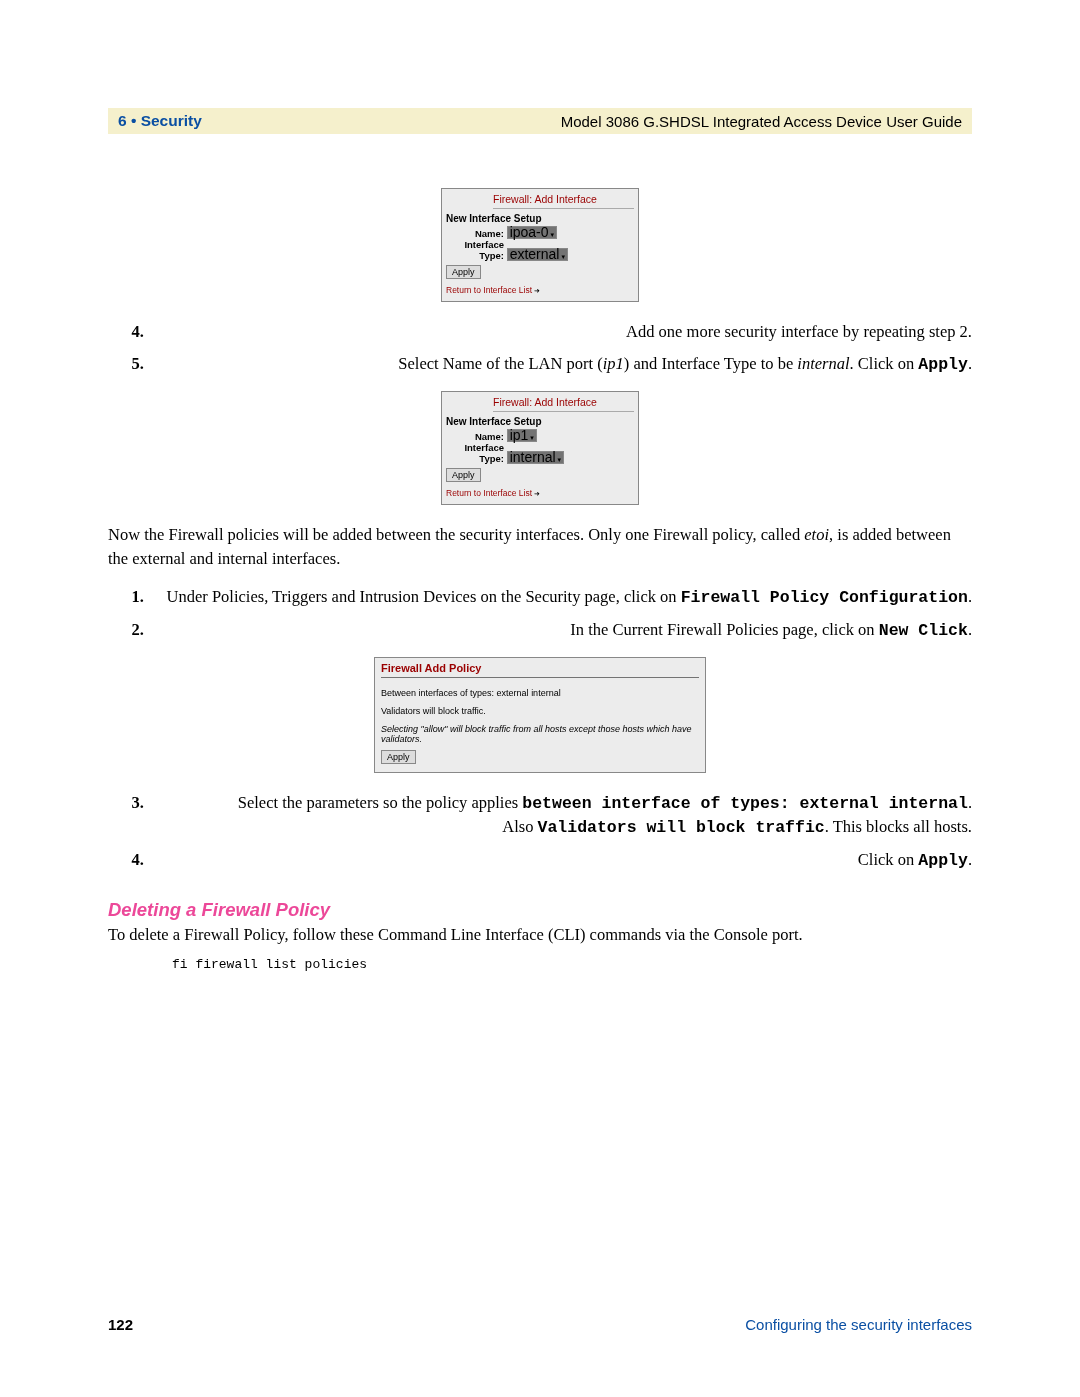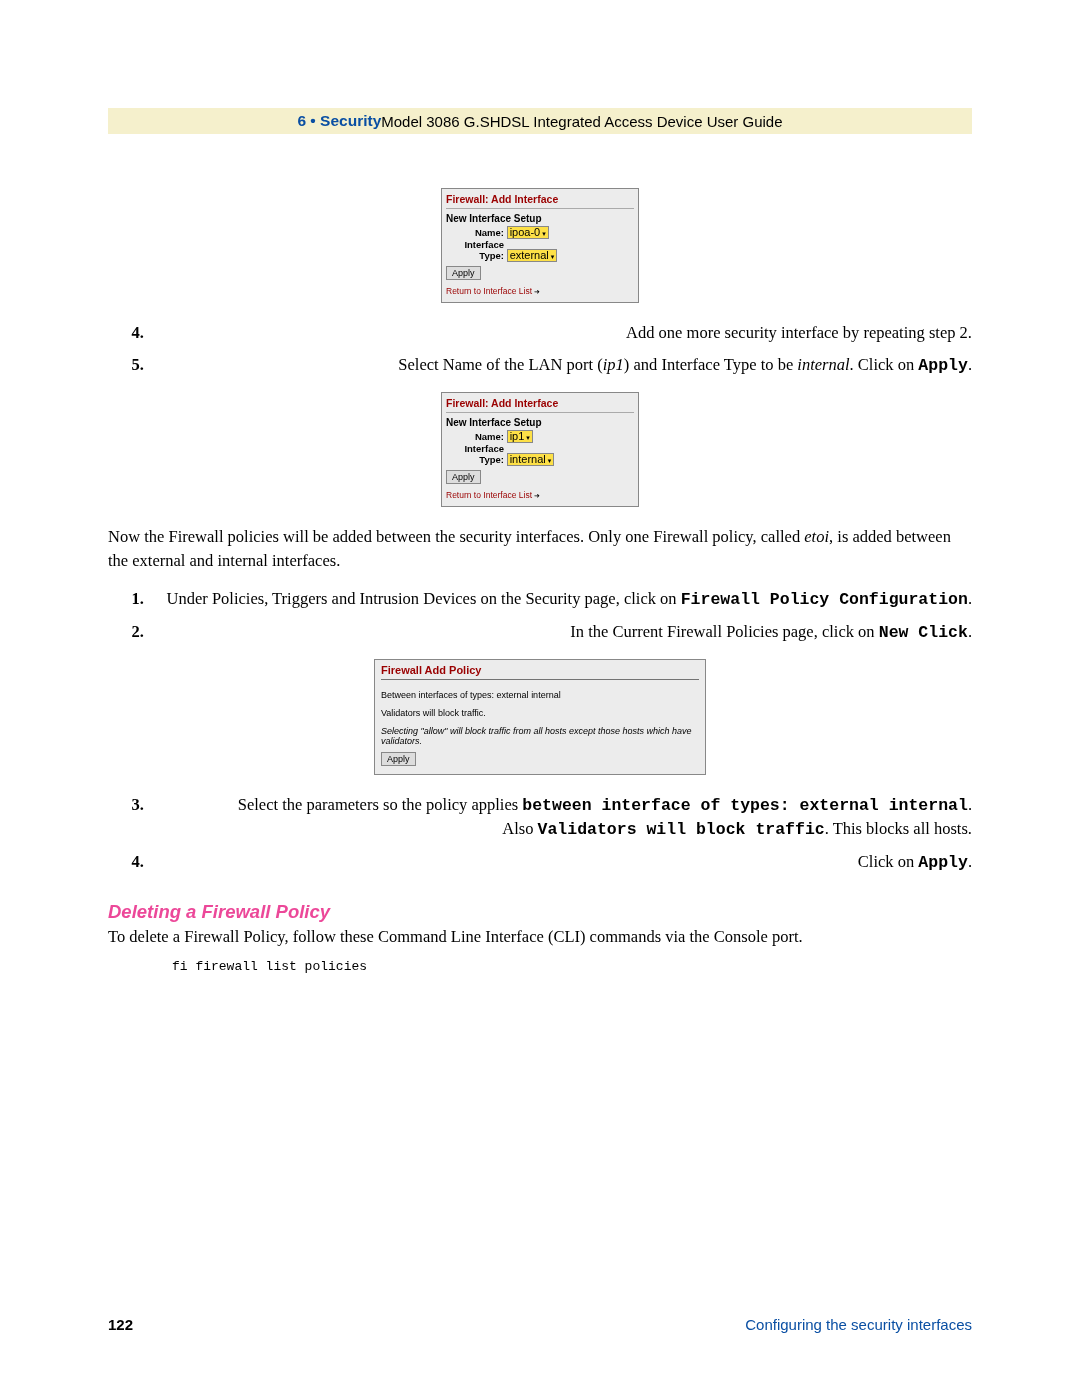--- a/index.html
+++ b/index.html
@@ -12,21 +12,21 @@
   .page {
     width: 1080px;
     height: 1397px;
     position: relative;
     box-sizing: border-box;
     padding: 108px 108px 60px 108px;
   }
   .header-bar {
     background: #f5f0cc;
     display: flex;
-    justify-content: center;
+    justify-content: space-between;
     align-items: center;
     padding: 4px 10px;
     font-size: 15.5px;
   }
   .header-left {
     color: #0a4fa3;
     font-weight: bold;
     font-family: Arial, Helvetica, sans-serif;
   }
   .header-right {
@@ -41,33 +41,34 @@
     width: 188px;
     margin: 0 auto 18px auto;
     border: 1px solid #888;
     background: #ececec;
     font-family: Arial, Helvetica, sans-serif;
     font-size: 9.5px;
     padding: 2px 4px 6px 4px;
   }
   .dialog .dlg-title {
     color: #9a0000;
-    font-weight: bold;
+    font-weight: normal;
     font-size: 10.5px;
     padding: 2px 0 3px 0;
     border-bottom: 1px solid #aaa;
     margin-bottom: 4px;
+    margin-left: 47px;
   }
   .dialog .row-label { font-weight: bold; text-align: right; display:inline-block; }
   .dialog .setup { font-weight: bold; font-size: 10px; margin-bottom:2px; }
   .dialog .sel {
     display:inline-block;
     border:1px solid #888;
-    background:#fde047;
-    font-size:11px;
+    background:#737373;
+    font-size:14px;
     padding:0 2px;
     height:11px;
     line-height:11px;
   }
   .dialog .sel::after { content:" ▾"; font-size:7px; }
   .dialog .apply-btn {
     display:inline-block;
     border:1px solid #888;
     background:#ddd;
     font-size:9px;

